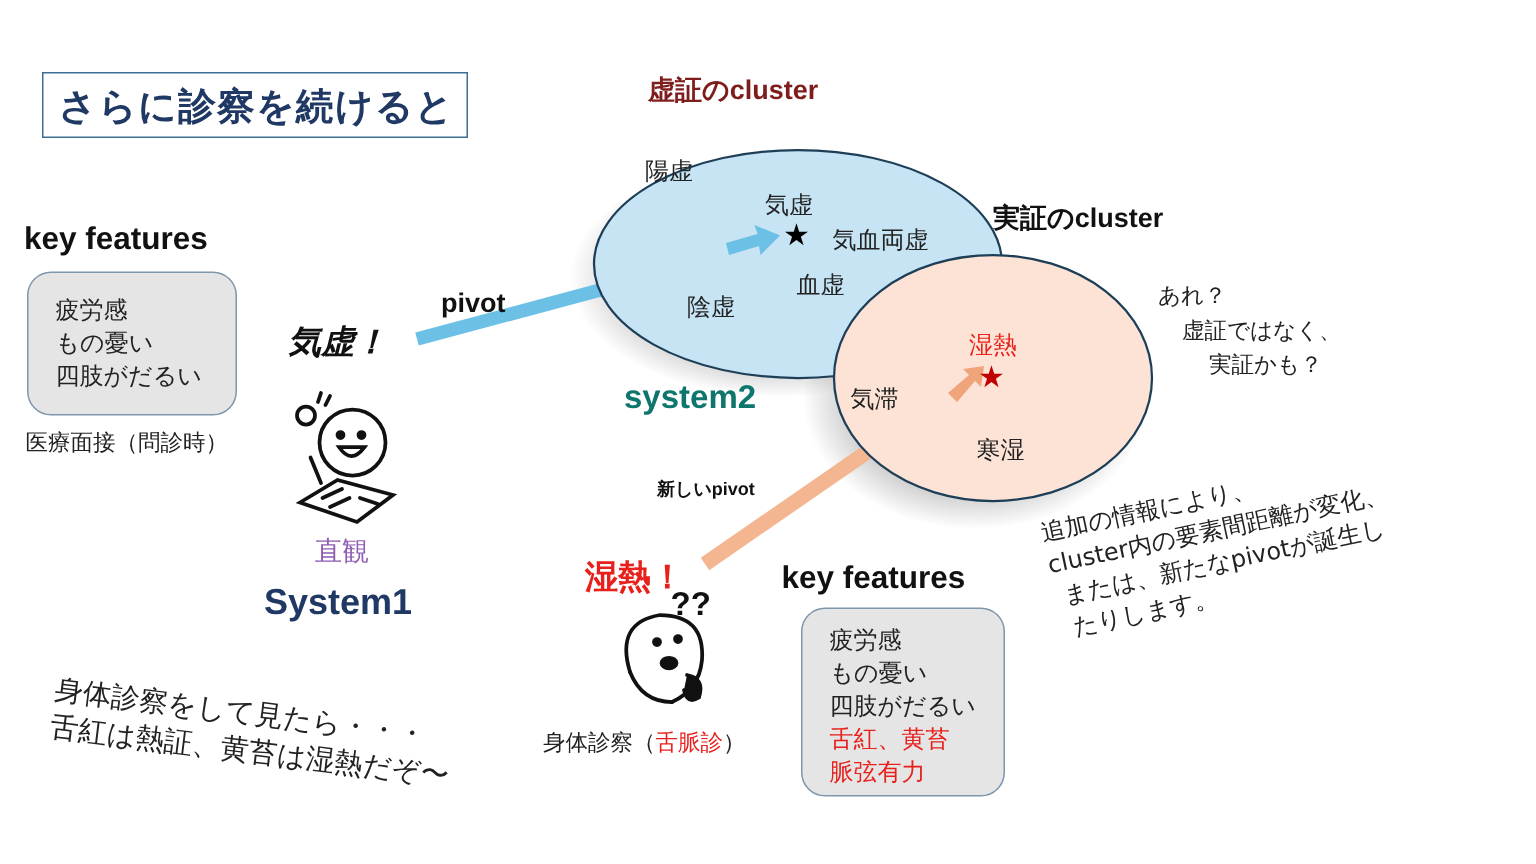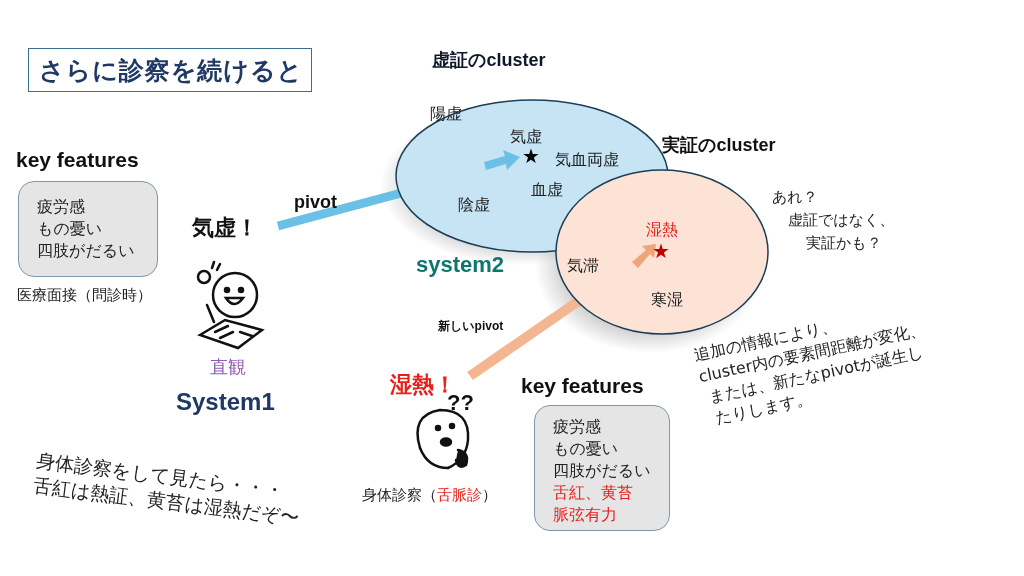--- a/index.html
+++ b/index.html
@@ -76,26 +76,26 @@
 
 <div class="abs title-box">さらに診察を続けると</div>
 
 <div class="abs kf-heading" style="left:16px;top:148px;">key features</div>
 <div class="abs kf-box" style="left:18px;top:181px;width:140px;height:96px;">
   <div>疲労感</div>
   <div>もの憂い</div>
   <div>四肢がだるい</div>
 </div>
 <div class="abs small" style="left:17px;top:286px;">医療面接（問診時）</div>
-<div class="abs bold-lbl" style="left:192px;top:213px;font-size:22px;color:#111;">気虚！</div>
+<div class="abs bold-lbl" style="left:192px;top:213px;font-size:22px;color:#111;font-style:italic;">気虚！</div>
 <div class="abs bold-lbl" style="left:294px;top:192px;font-size:18px;color:#111;">pivot</div>
 <div class="abs" style="left:210px;top:355px;font-size:18px;color:#8e5db3;">直観</div>
 <div class="abs bold-lbl" style="left:176px;top:388px;font-size:24px;color:#1f3864;">System1</div>
 
-<div class="abs bold-lbl" style="left:432px;top:48px;font-size:18px;color:#0f172a;">虚証のcluster</div>
+<div class="abs bold-lbl" style="left:432px;top:48px;font-size:18px;color:#7f1d1d;">虚証のcluster</div>
 <div class="abs" style="left:430px;top:104px;font-size:16px;">陽虚</div>
 <div class="abs" style="left:510px;top:127px;font-size:16px;">気虚</div>
 <div class="abs" style="left:555px;top:150px;font-size:16px;">気血両虚</div>
 <div class="abs" style="left:458px;top:195px;font-size:16px;">陰虚</div>
 <div class="abs" style="left:531px;top:180px;font-size:16px;">血虚</div>
 <div class="abs bold-lbl" style="left:416px;top:252px;font-size:22px;color:#0f766e;">system2</div>
 
 <div class="abs bold-lbl" style="left:662px;top:133px;font-size:18px;color:#111;">実証のcluster</div>
 <div class="abs" style="left:646px;top:220px;font-size:16px;color:#e8201c;">湿熱</div>
 <div class="abs" style="left:567px;top:256px;font-size:16px;">気滞</div>

